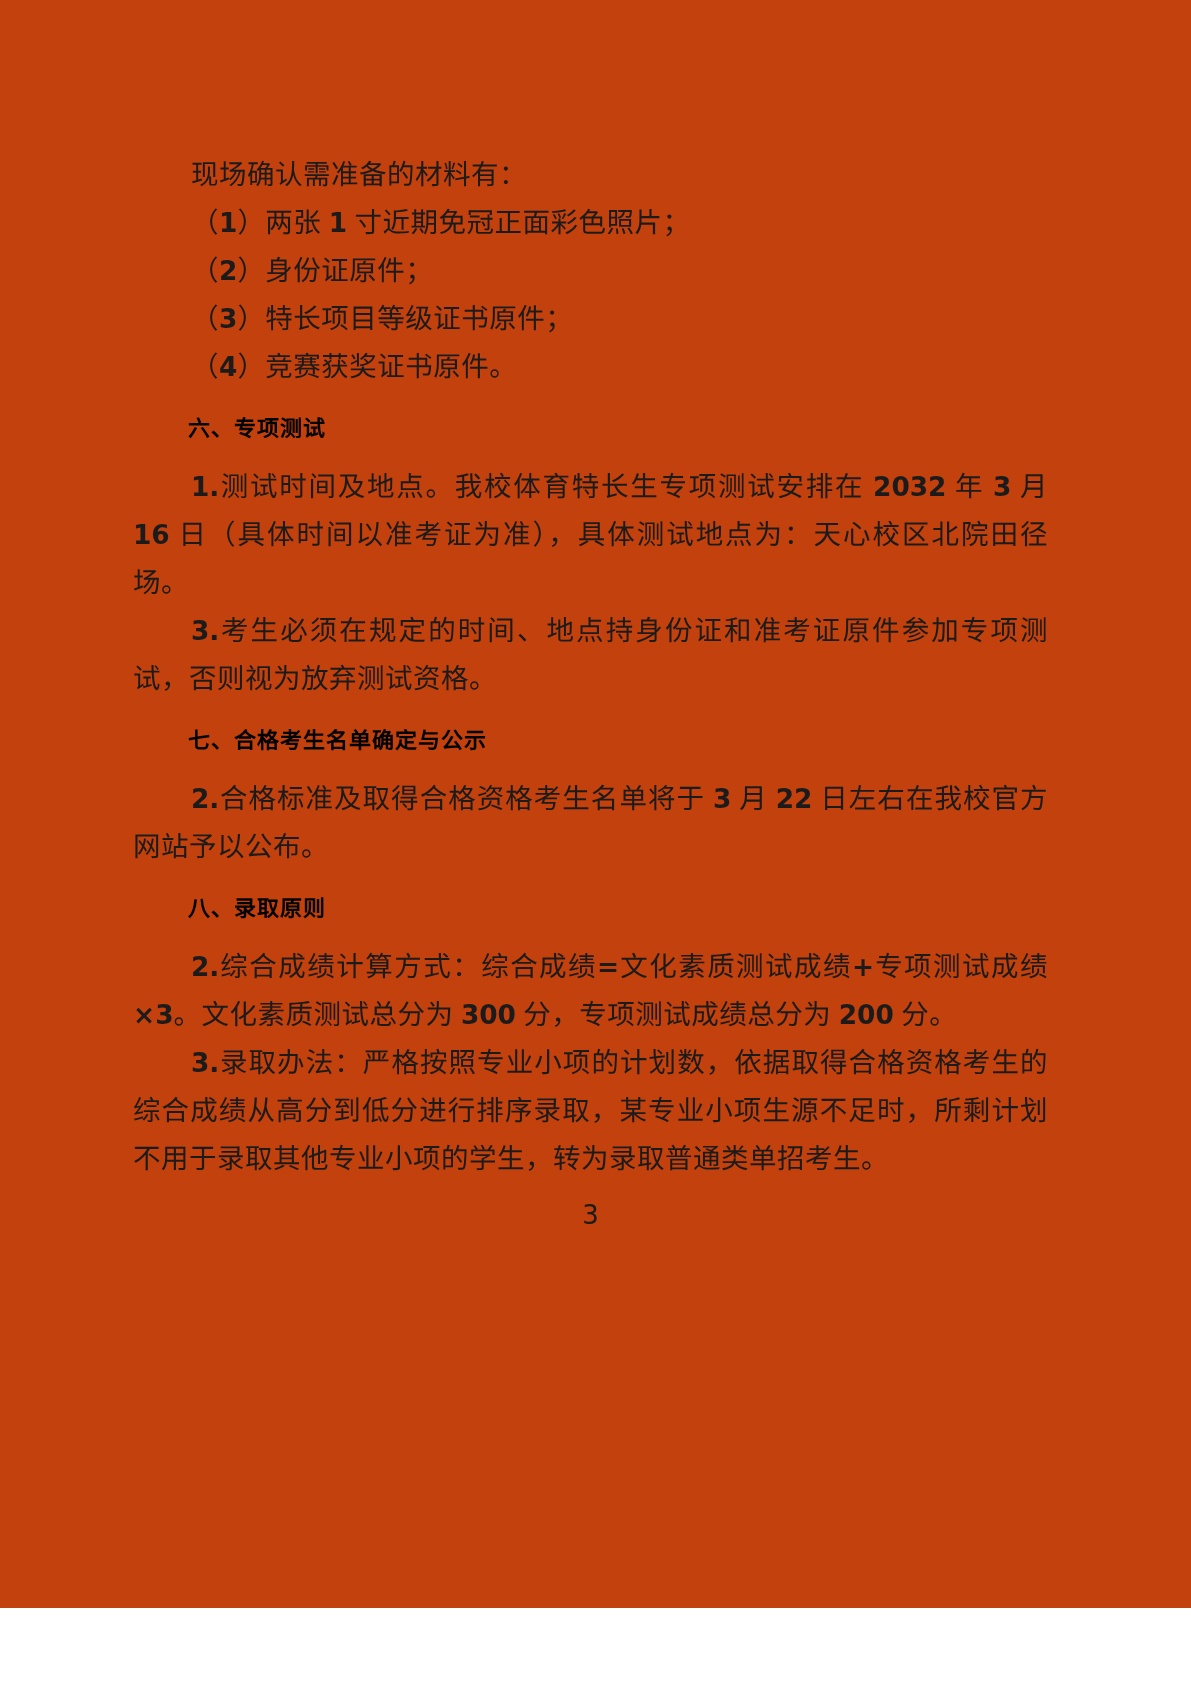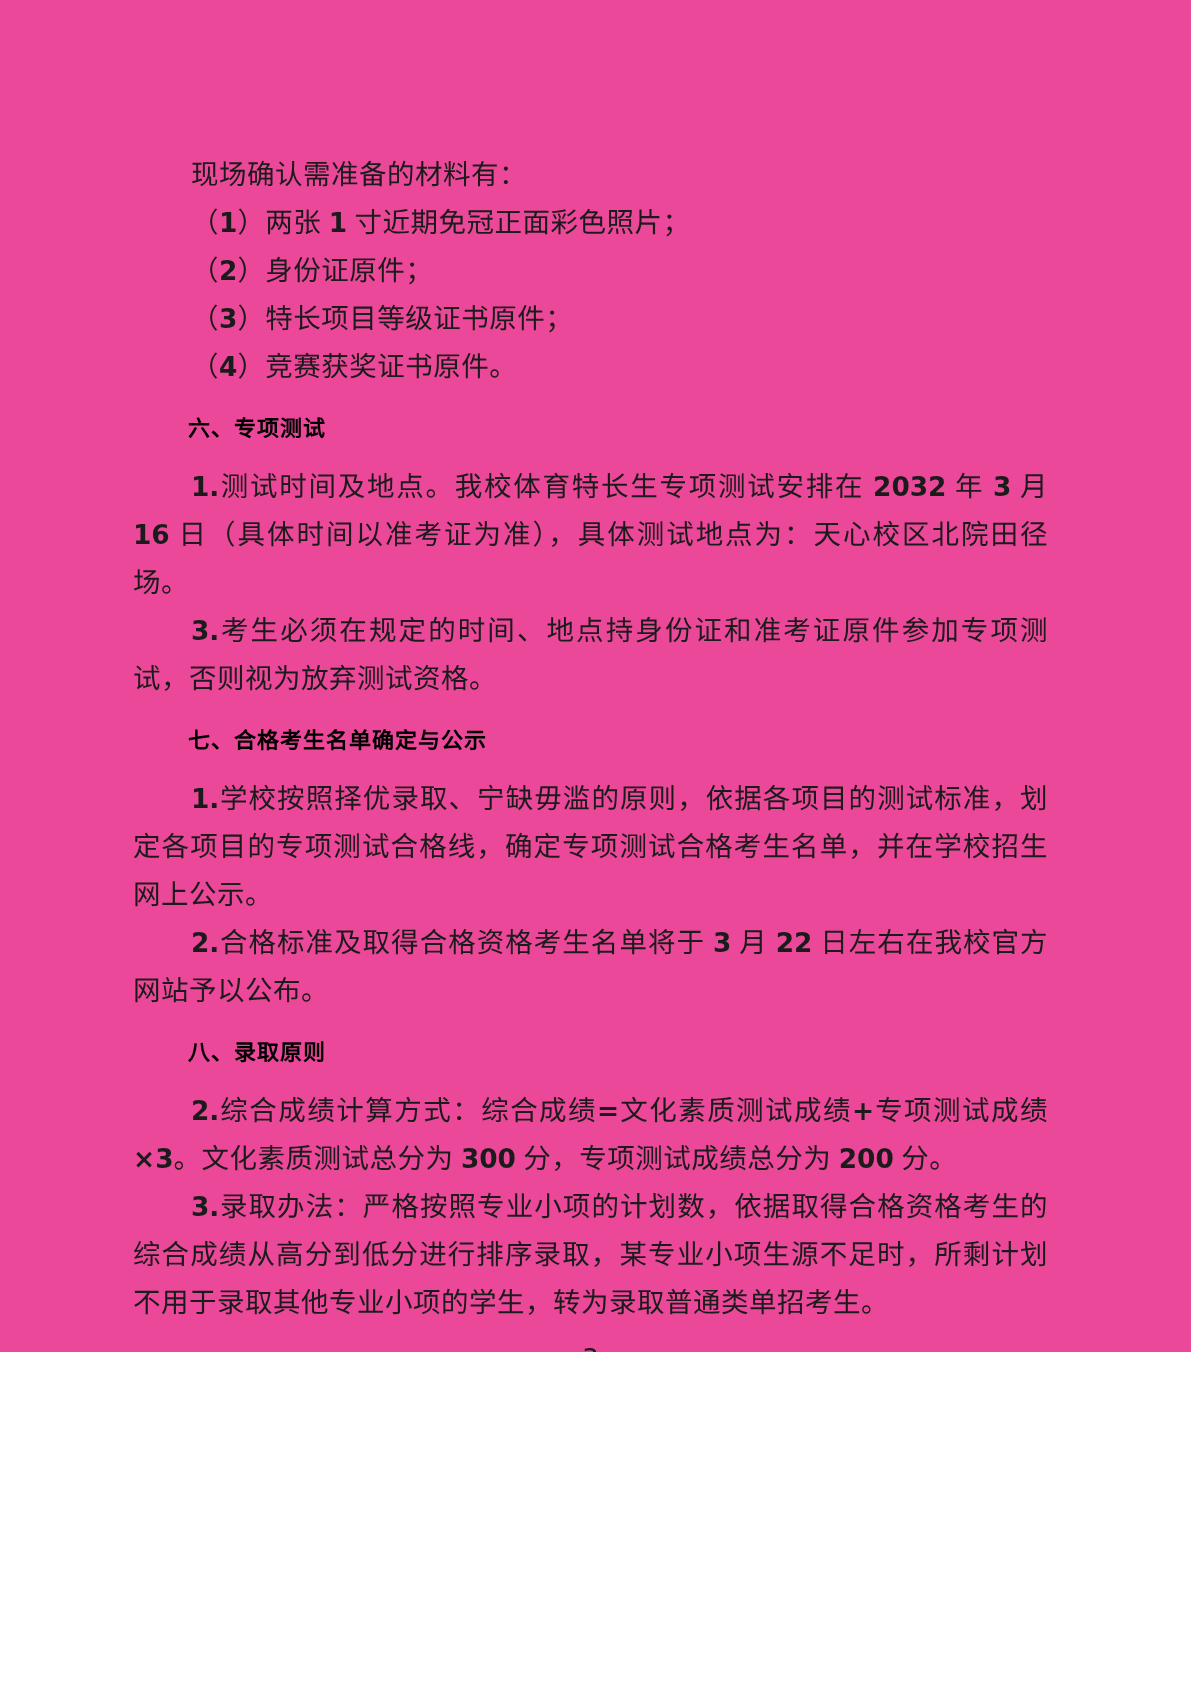--- a/index.html
+++ b/index.html
@@ -3,23 +3,23 @@
 <meta charset="utf-8">
 <style>
   html, body {
     margin: 0;
     padding: 0;
     background: #ffffff;
   }
   .page {
     position: relative;
     width: 1191px;
-    height: 1352px;
+    height: 1608px;
     margin: 0 auto;
-    background: #ec4899;
+    background: #c2410c;
     color: #1b1b1b;
     box-sizing: border-box;
     padding: 151px 143px 0 133px;
     overflow: hidden;
     font-family: "Liberation Serif", "DejaVu Serif", serif;
   }
   p.body-line {
     margin: 0;
     font-size: 27.5px;
     line-height: 48px;
@@ -66,21 +66,20 @@
   <p class="body-line">（<span class="num">3</span>）特长项目等级证书原件；</p>
   <p class="body-line">（<span class="num">4</span>）竞赛获奖证书原件。</p>
 
   <h2 class="sec">六、专项测试</h2>
 
   <p class="body-line"><span class="num">1.</span>测试时间及地点。我校体育特长生专项测试安排在 <span class="num">2032</span> 年 <span class="num">3</span> 月 <span class="num">16</span> 日（具体时间以准考证为准），具体测试地点为：天心校区北院田径场。</p>
   <p class="body-line"><span class="num">3.</span>考生必须在规定的时间、地点持身份证和准考证原件参加专项测试，否则视为放弃测试资格。</p>
 
   <h2 class="sec">七、合格考生名单确定与公示</h2>
 
-  <p class="body-line"><span class="num">1.</span>学校按照择优录取、宁缺毋滥的原则，依据各项目的测试标准，划定各项目的专项测试合格线，确定专项测试合格考生名单，并在学校招生网上公示。</p>
   <p class="body-line"><span class="num">2.</span>合格标准及取得合格资格考生名单将于 <span class="num">3</span> 月 <span class="num">22</span> 日左右在我校官方网站予以公布。</p>
 
   <h2 class="sec">八、录取原则</h2>
 
   <p class="body-line"><span class="num">2.</span>综合成绩计算方式：综合成绩<span class="num">=</span>文化素质测试成绩<span class="num">+</span>专项测试成绩<span class="num">×</span><span class="num">3</span>。文化素质测试总分为 <span class="num">300</span> 分，专项测试成绩总分为 <span class="num">200</span> 分。</p>
   <p class="body-line"><span class="num">3.</span>录取办法：严格按照专业小项的计划数，依据取得合格资格考生的综合成绩从高分到低分进行排序录取，某专业小项生源不足时，所剩计划不用于录取其他专业小项的学生，转为录取普通类单招考生。</p>
 
   <div class="page-number">3</div>
 
 </div>

